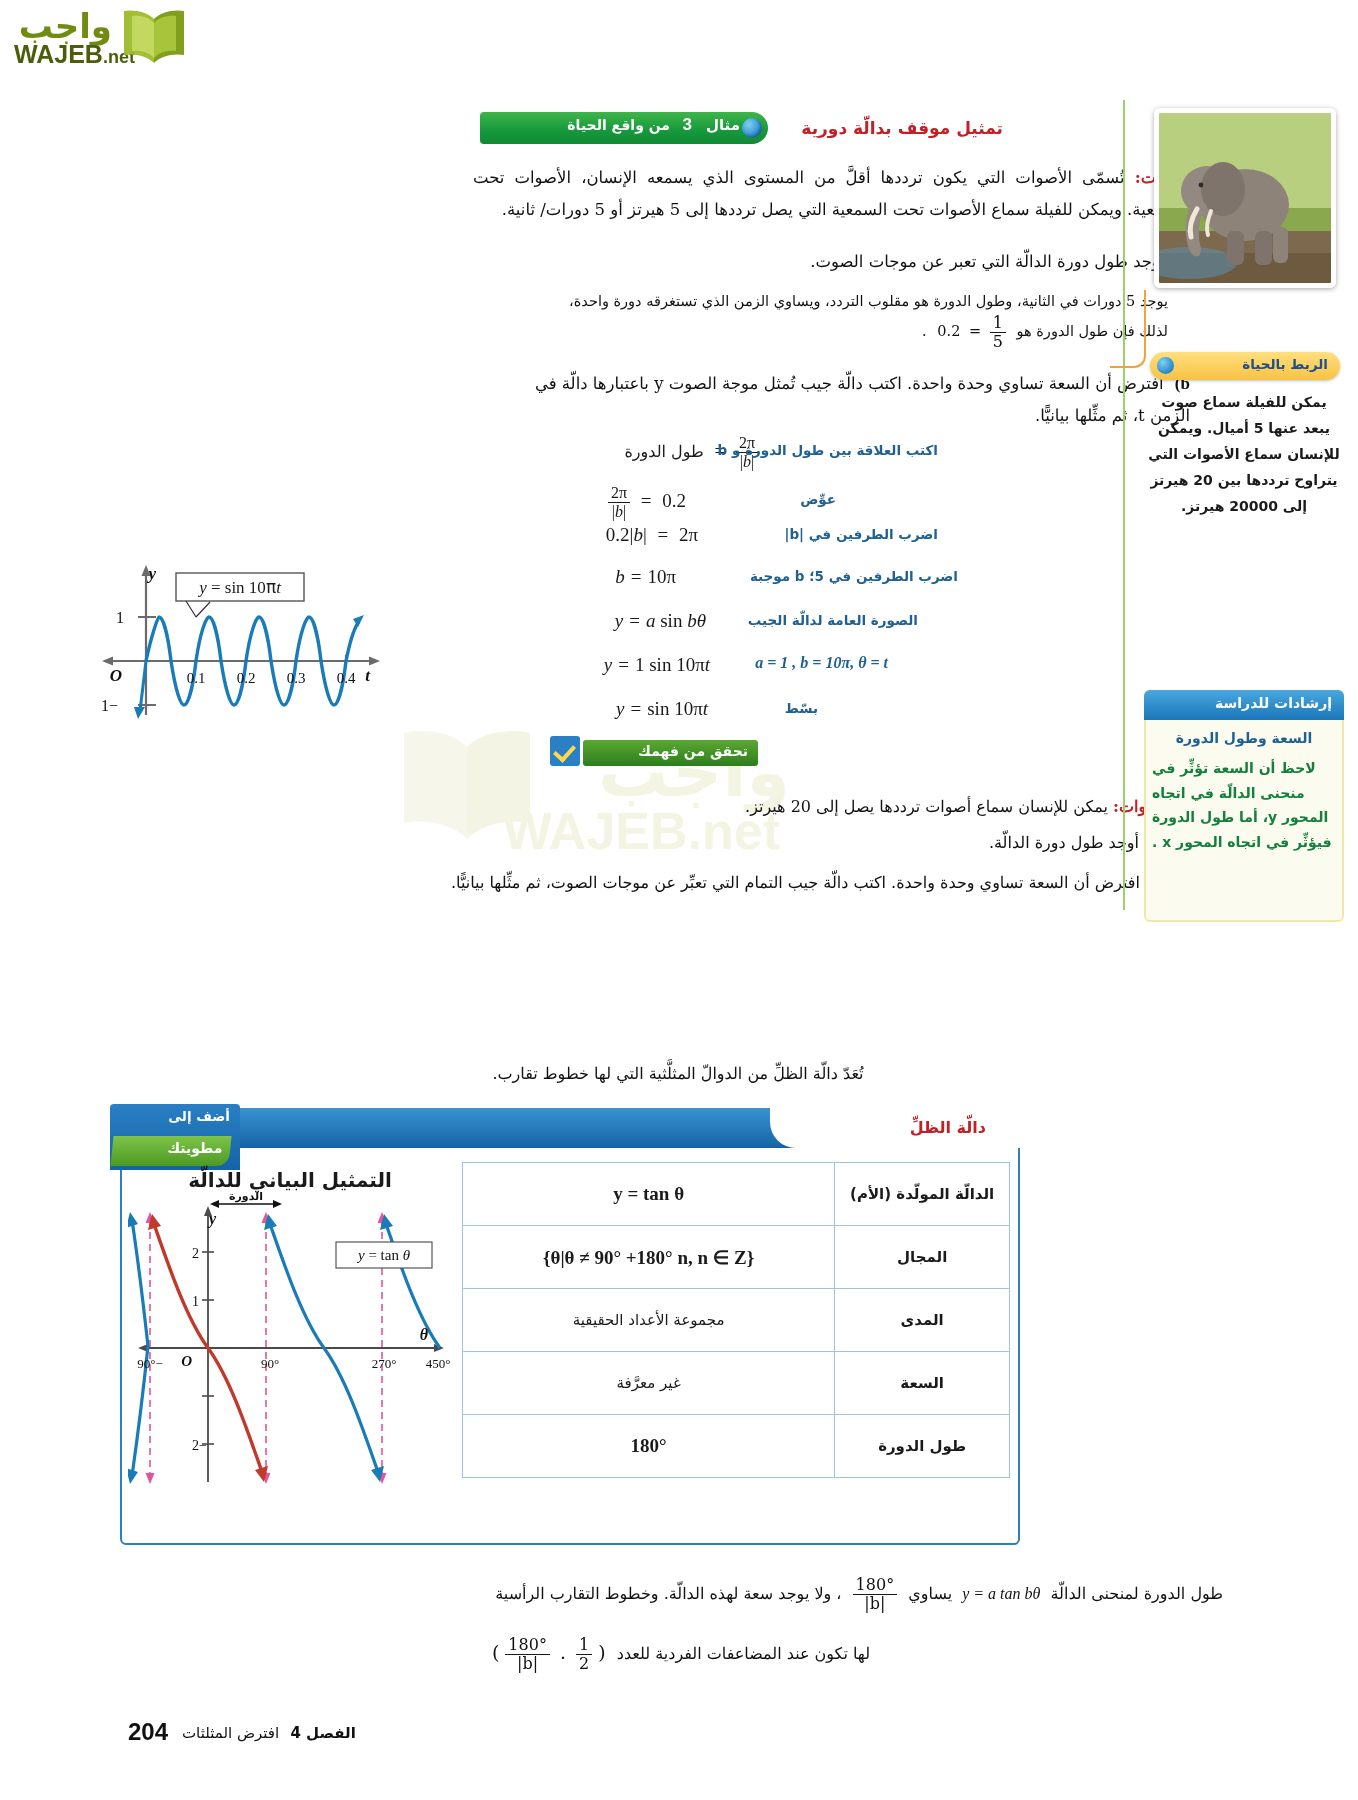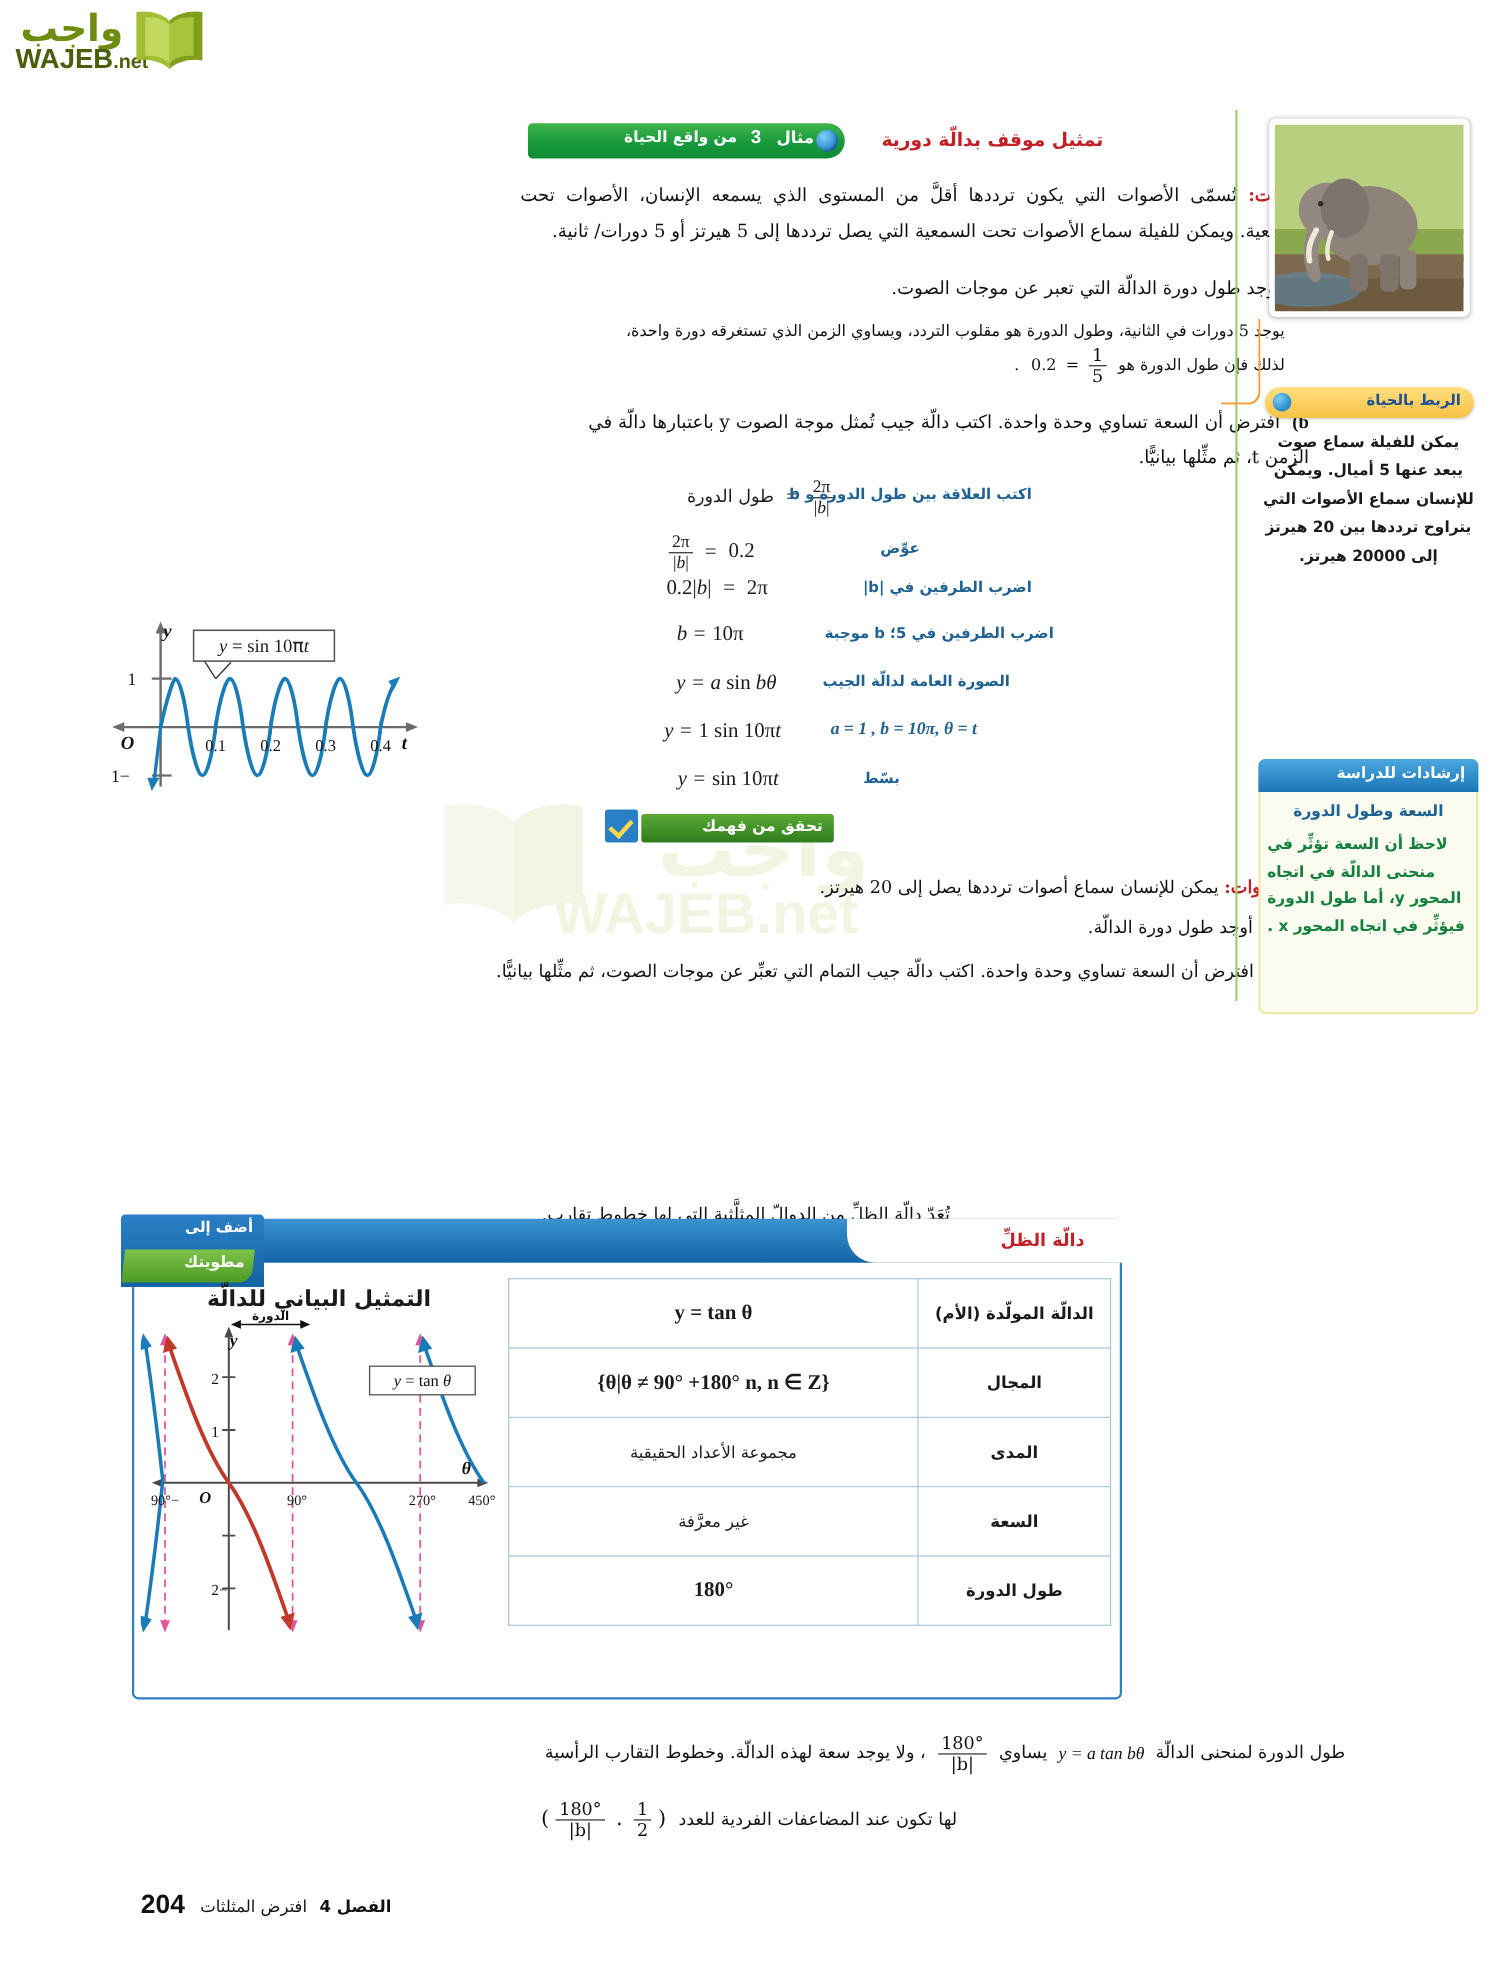--- a/index.html
+++ b/index.html
@@ -483,21 +483,21 @@
 <div class="para" style="right:190px; top:826px; width:660px; font-size:16px;">
   <span class="mark-b">A)</span>
   <span style="margin-right:6px;">أوجد طول دورة الدالّة.</span>
 </div>
 
 <div class="para" style="right:190px; top:866px; width:840px; font-size:16px;">
   <span class="mark-b">B)</span>
   <span style="margin-right:6px;">افترض أن السعة تساوي وحدة واحدة. اكتب دالّة جيب التمام التي تعبِّر عن موجات الصوت، ثم مثِّلها بيانيًّا.</span>
 </div>
 
-<div class="para" style="right:135px; top:1058px; width:1090px; text-align:center; font-size:16px;margin-top:30px;">تُعَدّ دالّة الظلِّ من الدوالّ المثلَّثية التي لها خطوط تقارب.</div>
+<div class="para" style="right:135px; top:1058px; width:1090px; text-align:center; font-size:16px;">تُعَدّ دالّة الظلِّ من الدوالّ المثلَّثية التي لها خطوط تقارب.</div>
 
 <div class="rail-sep"></div>
 
 <div class="photo">
   <svg width="182" height="180" viewBox="0 0 182 180" preserveAspectRatio="none">
     <rect x="0" y="0" width="182" height="100" fill="#b7cf7f"></rect>
     <rect x="0" y="95" width="182" height="30" fill="#8aa94f"></rect>
     <rect x="0" y="118" width="182" height="30" fill="#7d6a4e"></rect>
     <rect x="0" y="140" width="182" height="40" fill="#6d5a3f"></rect>
     <ellipse cx="40" cy="150" rx="48" ry="16" fill="#5d8ca8" opacity=".6"></ellipse>

